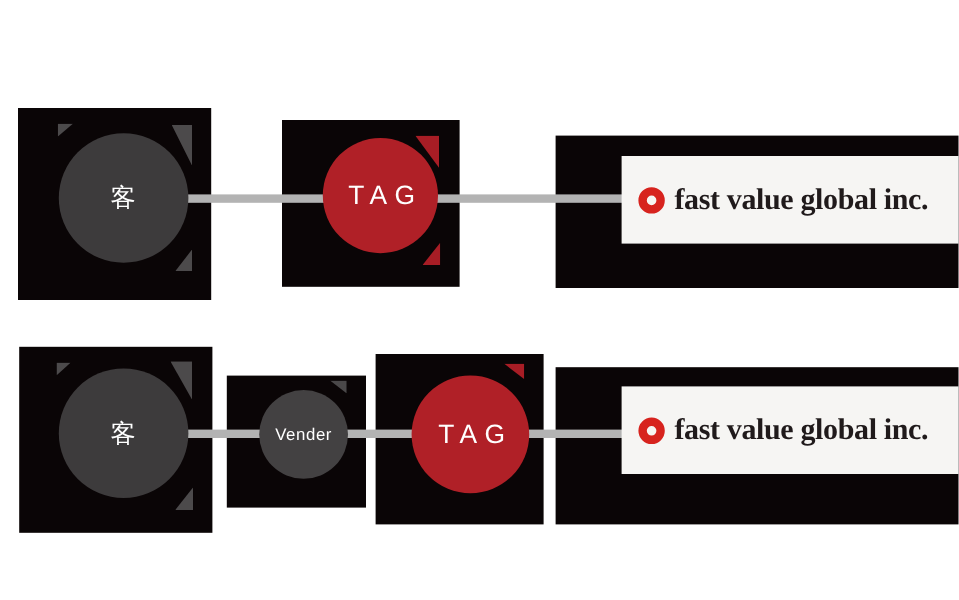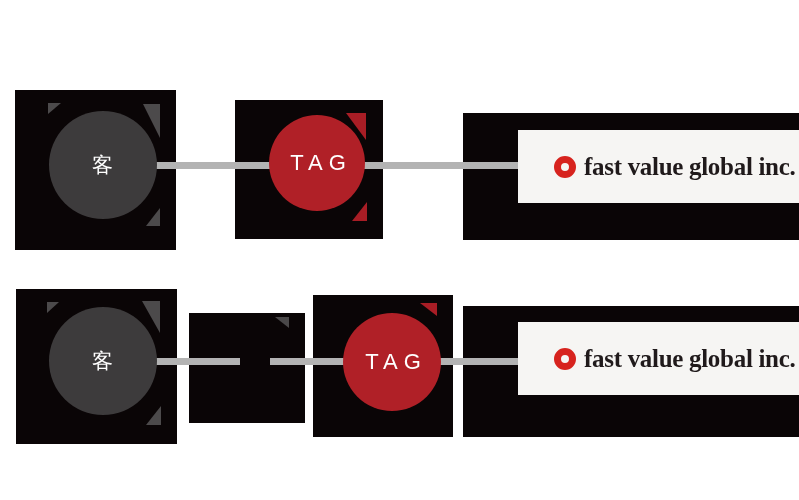--- a/index.html
+++ b/index.html
@@ -28,21 +28,21 @@
   .circle.vgray{background:var(--vendor_gray,#434142);}
   .lbl-customer{font-size:21px;letter-spacing:1px;}
   .lbl-tag{font-size:22px;letter-spacing:6px;padding-left:8px;}
   .lbl-vendor{font-size:14px;letter-spacing:0.5px;}
   
   .line{position:absolute;height:7px;z-index:2;background:var(--connector_gray,#b3b3b3);}
   
   .logo-panel{position:absolute;background:var(--panel_black,#0a0506);}
   .logo-box{
     position:absolute;z-index:3;background:var(--logo_bg,#f6f5f3);
-    display:flex;align-items:center;padding-left:36px;box-sizing:border-box;
+    display:flex;align-items:center;padding-left:14px;box-sizing:border-box;
     overflow:hidden;
   }
   .ring{
     width:22px;height:22px;box-sizing:border-box;border-radius:50%;
     border:7px solid var(--logo_ring_red,#d7231e);
     margin-right:8px;flex:0 0 auto;
   }
   .logo-text{
     font-family:"Liberation Serif","DejaVu Serif",serif;
     font-weight:700;font-size:25px;letter-spacing:-0.3px;
@@ -119,20 +119,23 @@
     <div class="corner br gray"></div>
     <div class="circle gray" id="c-cust2">
       <span class="lbl-customer">客</span>
     </div>
   </div>
 
   <div class="line" id="line3"></div>
 
   <div class="node" id="n-vender">
     <div class="corner tr vgray"></div>
+    <div class="circle vgray" id="c-vender">
+      <span class="lbl-vendor">Vender</span>
+    </div>
   </div>
 
   <div class="line" id="line4"></div>
 
   <div class="node" id="n-tag2">
     <div class="corner tr red"></div>
     <div class="circle red" id="c-tag2">
       <span class="lbl-tag">TAG</span>
     </div>
   </div>

